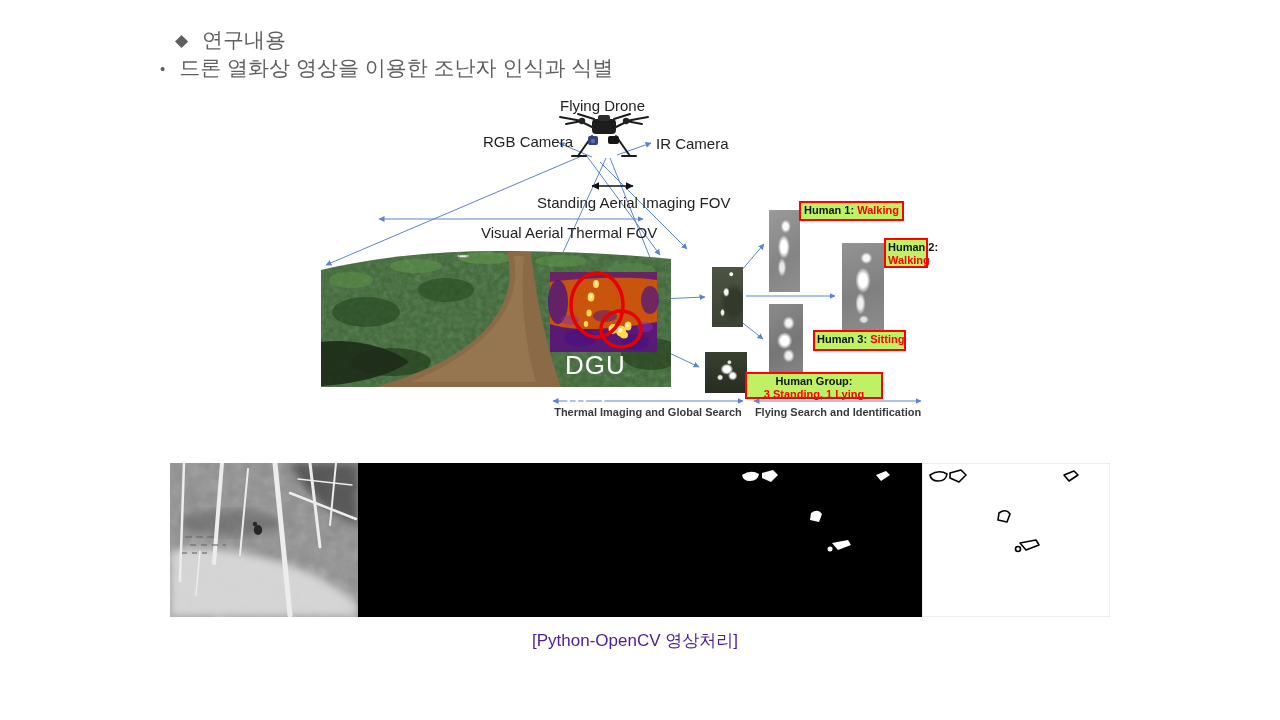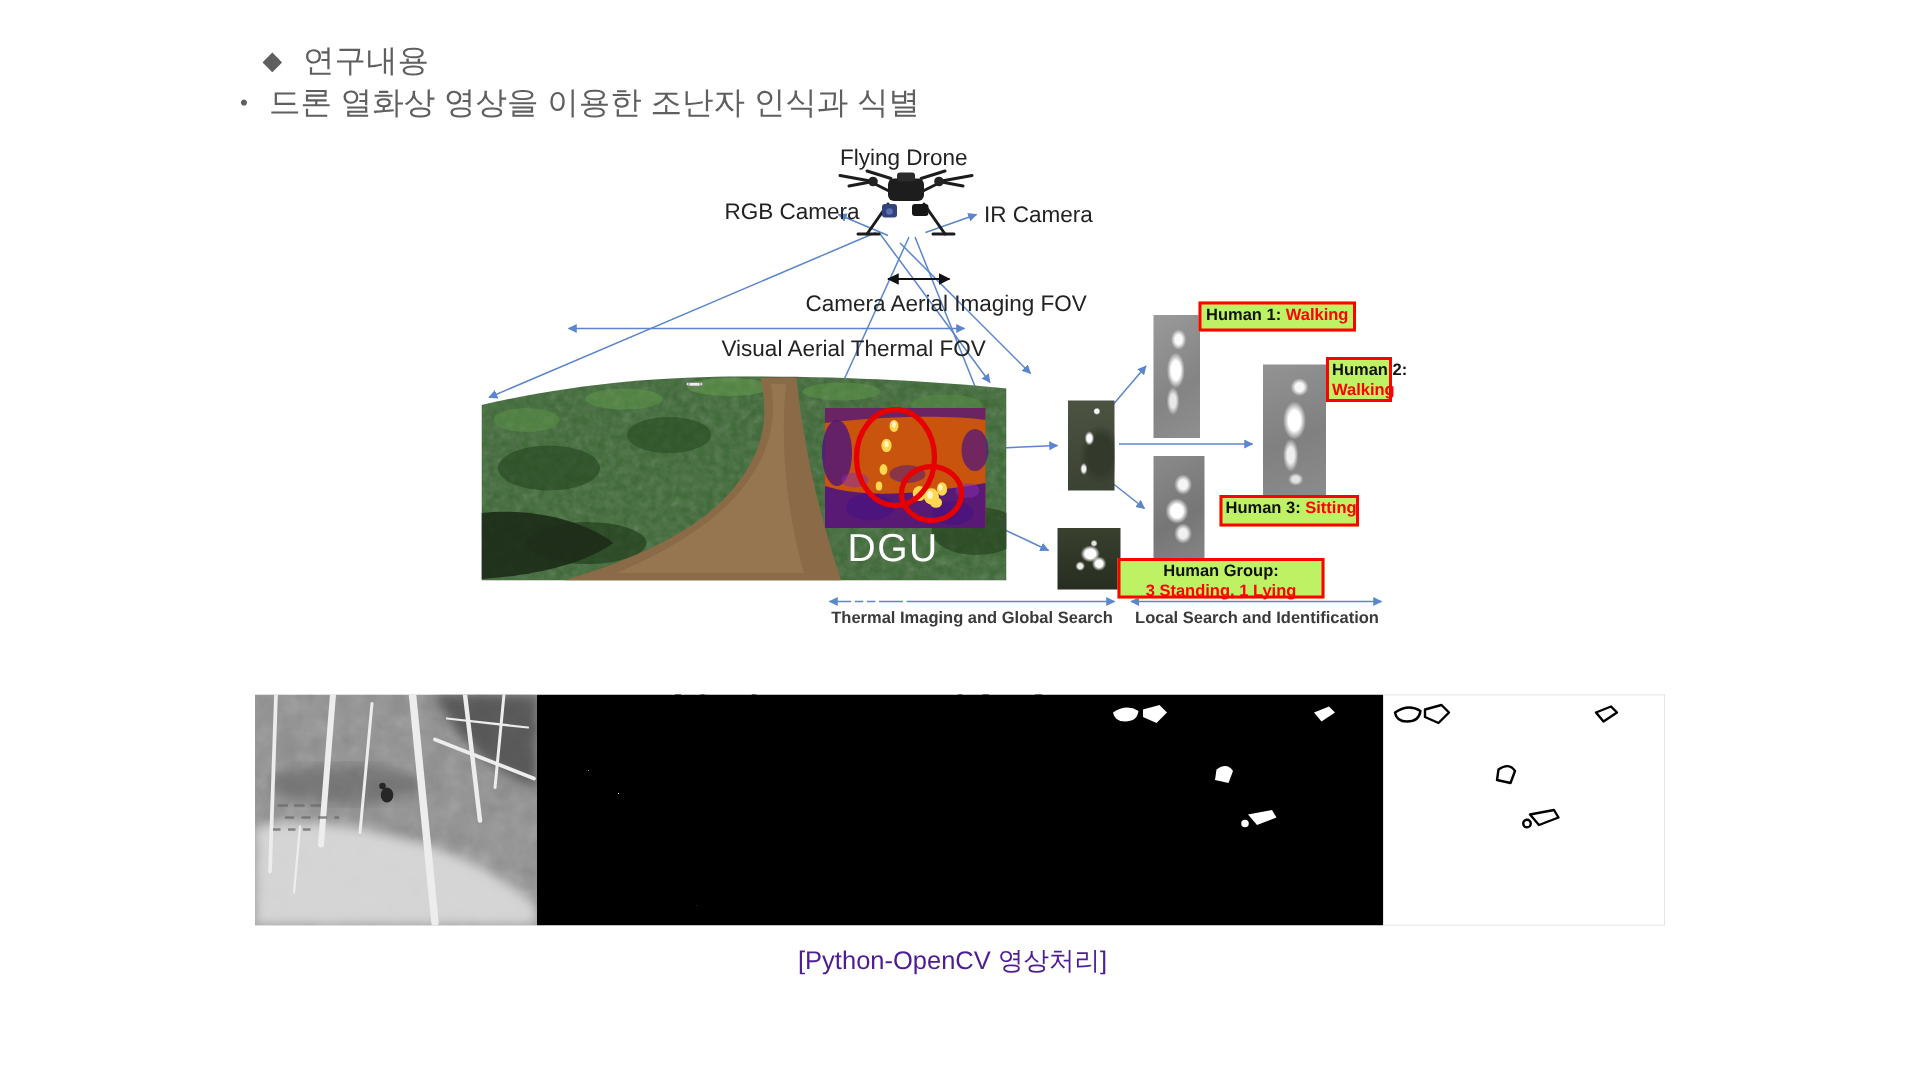--- a/index.html
+++ b/index.html
@@ -136,21 +136,21 @@
   <rect x="34" y="13" width="24" height="15" rx="4" fill="#1d1d1d"></rect>
   <rect x="40" y="9" width="12" height="6" rx="2" fill="#2c2c2c"></rect>
   <rect x="30" y="30" width="10" height="9" rx="2" fill="#33427c"></rect>
   <circle cx="35" cy="35" r="2.2" fill="#5a6fb4"></circle>
   <rect x="50" y="30" width="11" height="8" rx="2" fill="#161616"></rect>
 </svg>
 
 <div class="abs dlabel lbl-flying">Flying Drone</div>
 <div class="abs dlabel lbl-rgb">RGB Camera</div>
 <div class="abs dlabel lbl-ir">IR Camera</div>
-<div class="abs dlabel lbl-thermalfov">Camera Aerial Imaging FOV</div>
+<div class="abs dlabel lbl-thermalfov">Standing Aerial Imaging FOV</div>
 <div class="abs dlabel lbl-visualfov">Visual Aerial Thermal FOV</div>
 
 <div class="abs photo">
   <svg width="350" height="137" viewBox="0 0 350 137">
     <defs>
       <filter id="leaf" x="-10%" y="-10%" width="120%" height="120%">
         <feTurbulence type="fractalNoise" baseFrequency="0.18" numOctaves="3" seed="11" result="n"></feTurbulence>
         <feColorMatrix in="n" type="saturate" values="0"></feColorMatrix>
         <feComponentTransfer>
             <feFuncA type="linear" slope="0.5" intercept="0"></feFuncA>
@@ -242,21 +242,21 @@
 </div>
 <div class="abs rbox box-h3">
   <span>Human 3: </span><span class="red">Sitting</span>
 </div>
 <div class="abs rbox box-g">
   <div>Human Group:</div>
   <div class="red">3 Standing, 1 Lying</div>
 </div>
 
 <div class="abs lbl-bottom lbl-global">Thermal Imaging and Global Search</div>
-<div class="abs lbl-bottom lbl-local">Local Search and Identification</div>
+<div class="abs lbl-bottom lbl-local">Flying Search and Identification</div>
 
 <div class="abs process-row">
 
   <svg width="188" height="154" viewBox="0 0 188 154">
     <defs>
       <filter id="g1">
           <feTurbulence type="fractalNoise" baseFrequency="0.07" numOctaves="3" seed="4"></feTurbulence>
         <feColorMatrix type="saturate" values="0"></feColorMatrix>
         </filter>
       <filter id="b1">

